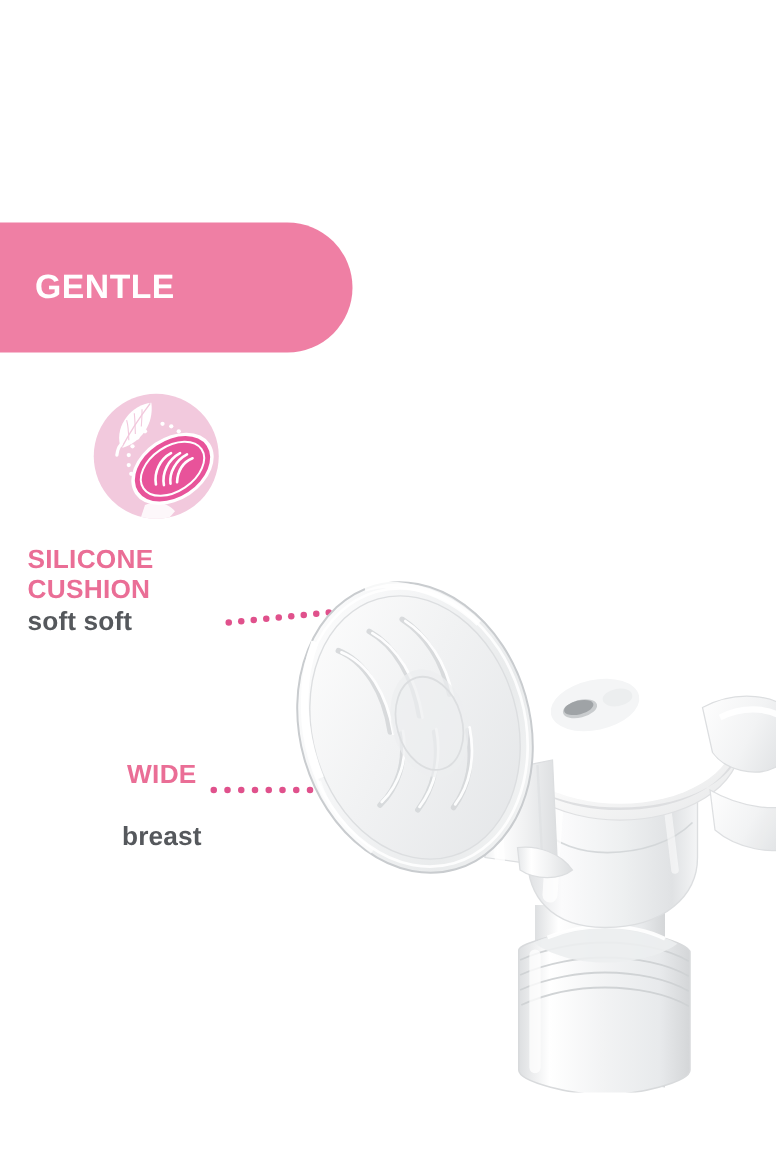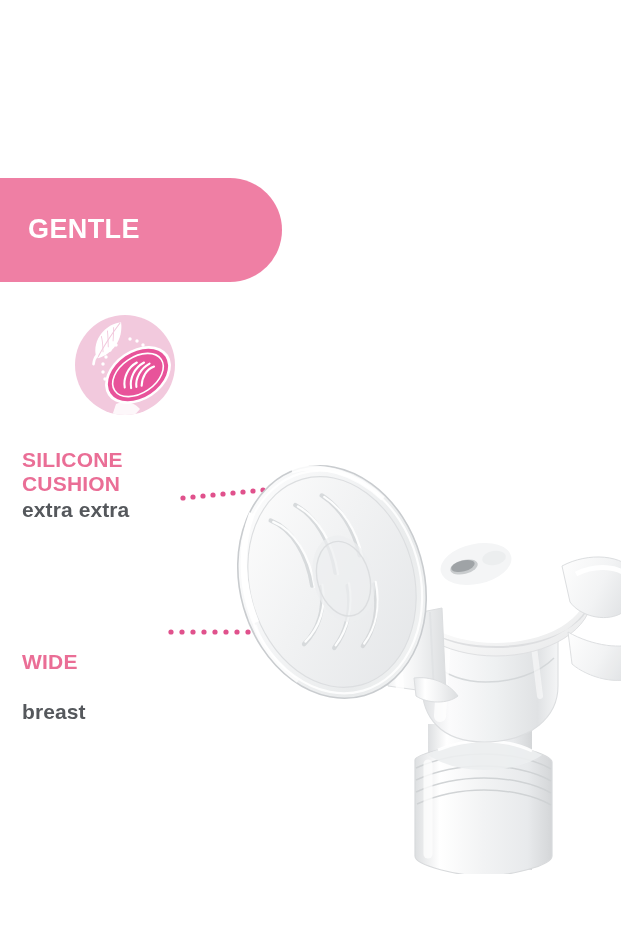--- a/index.html
+++ b/index.html
@@ -51,22 +51,22 @@
     width: 106px;
     height: 106px;
   }
 
   
   .callout {
     position: absolute;
     left: 22px;
     width: 215px;
   }
-  .callout.c1 { top: 448px; }
-  .callout.c2 { top: 650px; }
+  .callout.c1 { top: 436px; }
+  .callout.c2 { top: 608px; text-align: center; }
 
   .callout-title {
     color: #ea6e96;
     font-weight: bold;
     font-size: 21px;
     line-height: 1.16;
     letter-spacing: 0.2px;
     text-transform: uppercase;
     margin: 0;
   }
@@ -153,21 +153,21 @@
         <path d="M44 92 C52 88, 62 90, 68 97 L60 106 L40 104 Z" fill="#ffffff" opacity="0.85"></path>
       </g>
     </svg>
   </div>
 
   <div class="callout c1">
     <div class="callout-title">
       <span>SILICONE</span><br>
       <span>CUSHION</span>
     </div>
-    <div class="callout-sub">extra extra</div>
+    <div class="callout-sub">soft soft</div>
   </div>
 
   <div class="callout c2">
     <div class="callout-title">
       <span>WIDE</span><br>
     </div>
     <div class="callout-sub">
       <br>
       <span>breast</span>
     </div>

